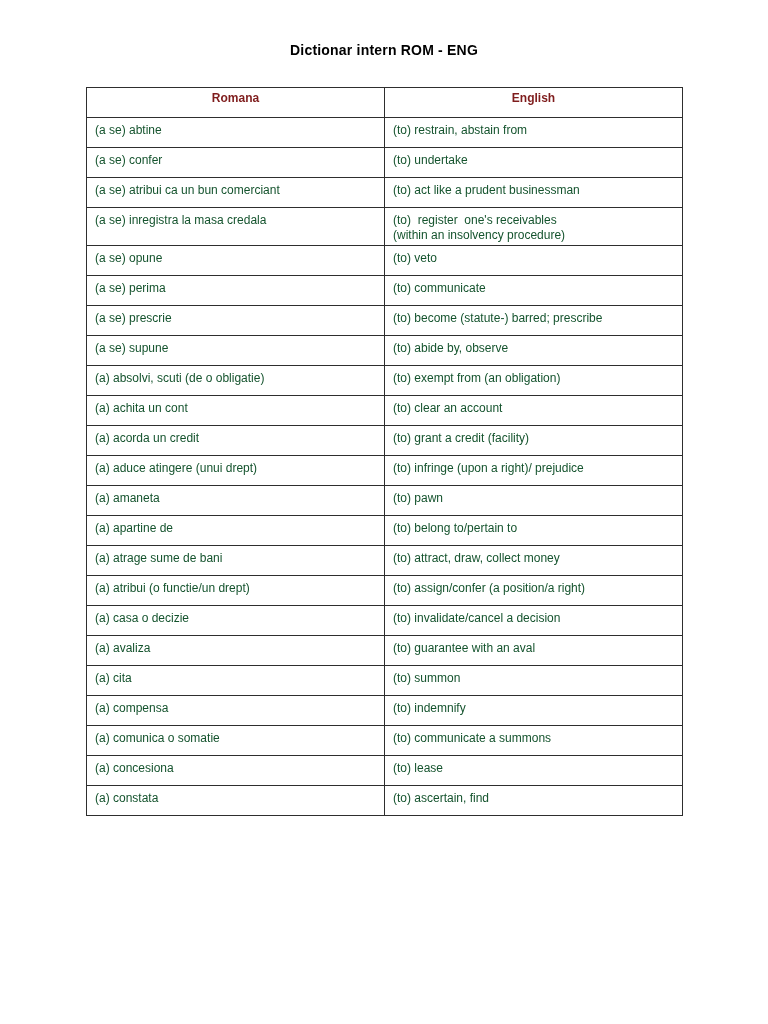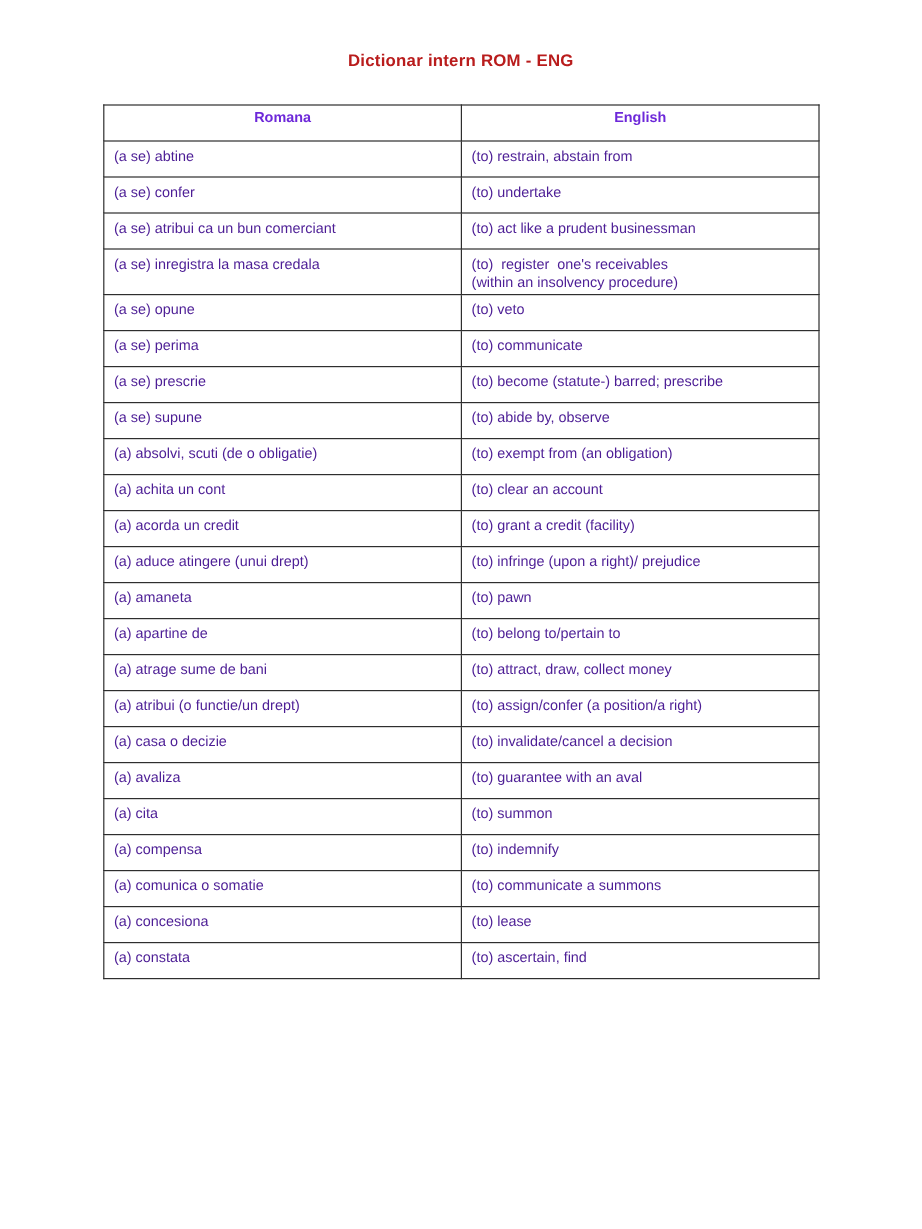--- a/index.html
+++ b/index.html
@@ -20,52 +20,52 @@
     background: #ffffff;
     position: relative;
   }
   .doc-title {
     margin: 0;
     padding-top: 42px;
     font-size: 14px;
     font-weight: bold;
     text-align: center;
     letter-spacing: 0.2px;
-    color: #b91c1c;
+    color: #000000;
   }
   table.dict-table {
     border-collapse: collapse;
     table-layout: fixed;
     width: 596px;
     margin: 29px 0 0 86px;
     border: 1.5px solid #222222;
   }
   table.dict-table th,
   table.dict-table td {
     border: 1px solid #2e2e2e;
     vertical-align: top;
     box-sizing: border-box;
     width: 298px;
   }
   table.dict-table th {
     font-size: 12px;
     font-weight: bold;
     text-align: center;
-    color: #6d28d9;
+    color: #7f1d1d;
     height: 30px;
     padding: 3px 8px 0 8px;
   }
   table.dict-table td {
     font-size: 12px;
     font-weight: normal;
     height: 30px;
     line-height: 15px;
     padding: 5px 8px 2px 8px;
     white-space: pre-wrap;
-    color: #4c1d95;
+    color: #14532d;
   }
 </style>
 </head>
 <body>
 
 <div class="page">
   <h1 class="doc-title">Dictionar intern ROM - ENG</h1>
 
   <table class="dict-table">
     <thead>

